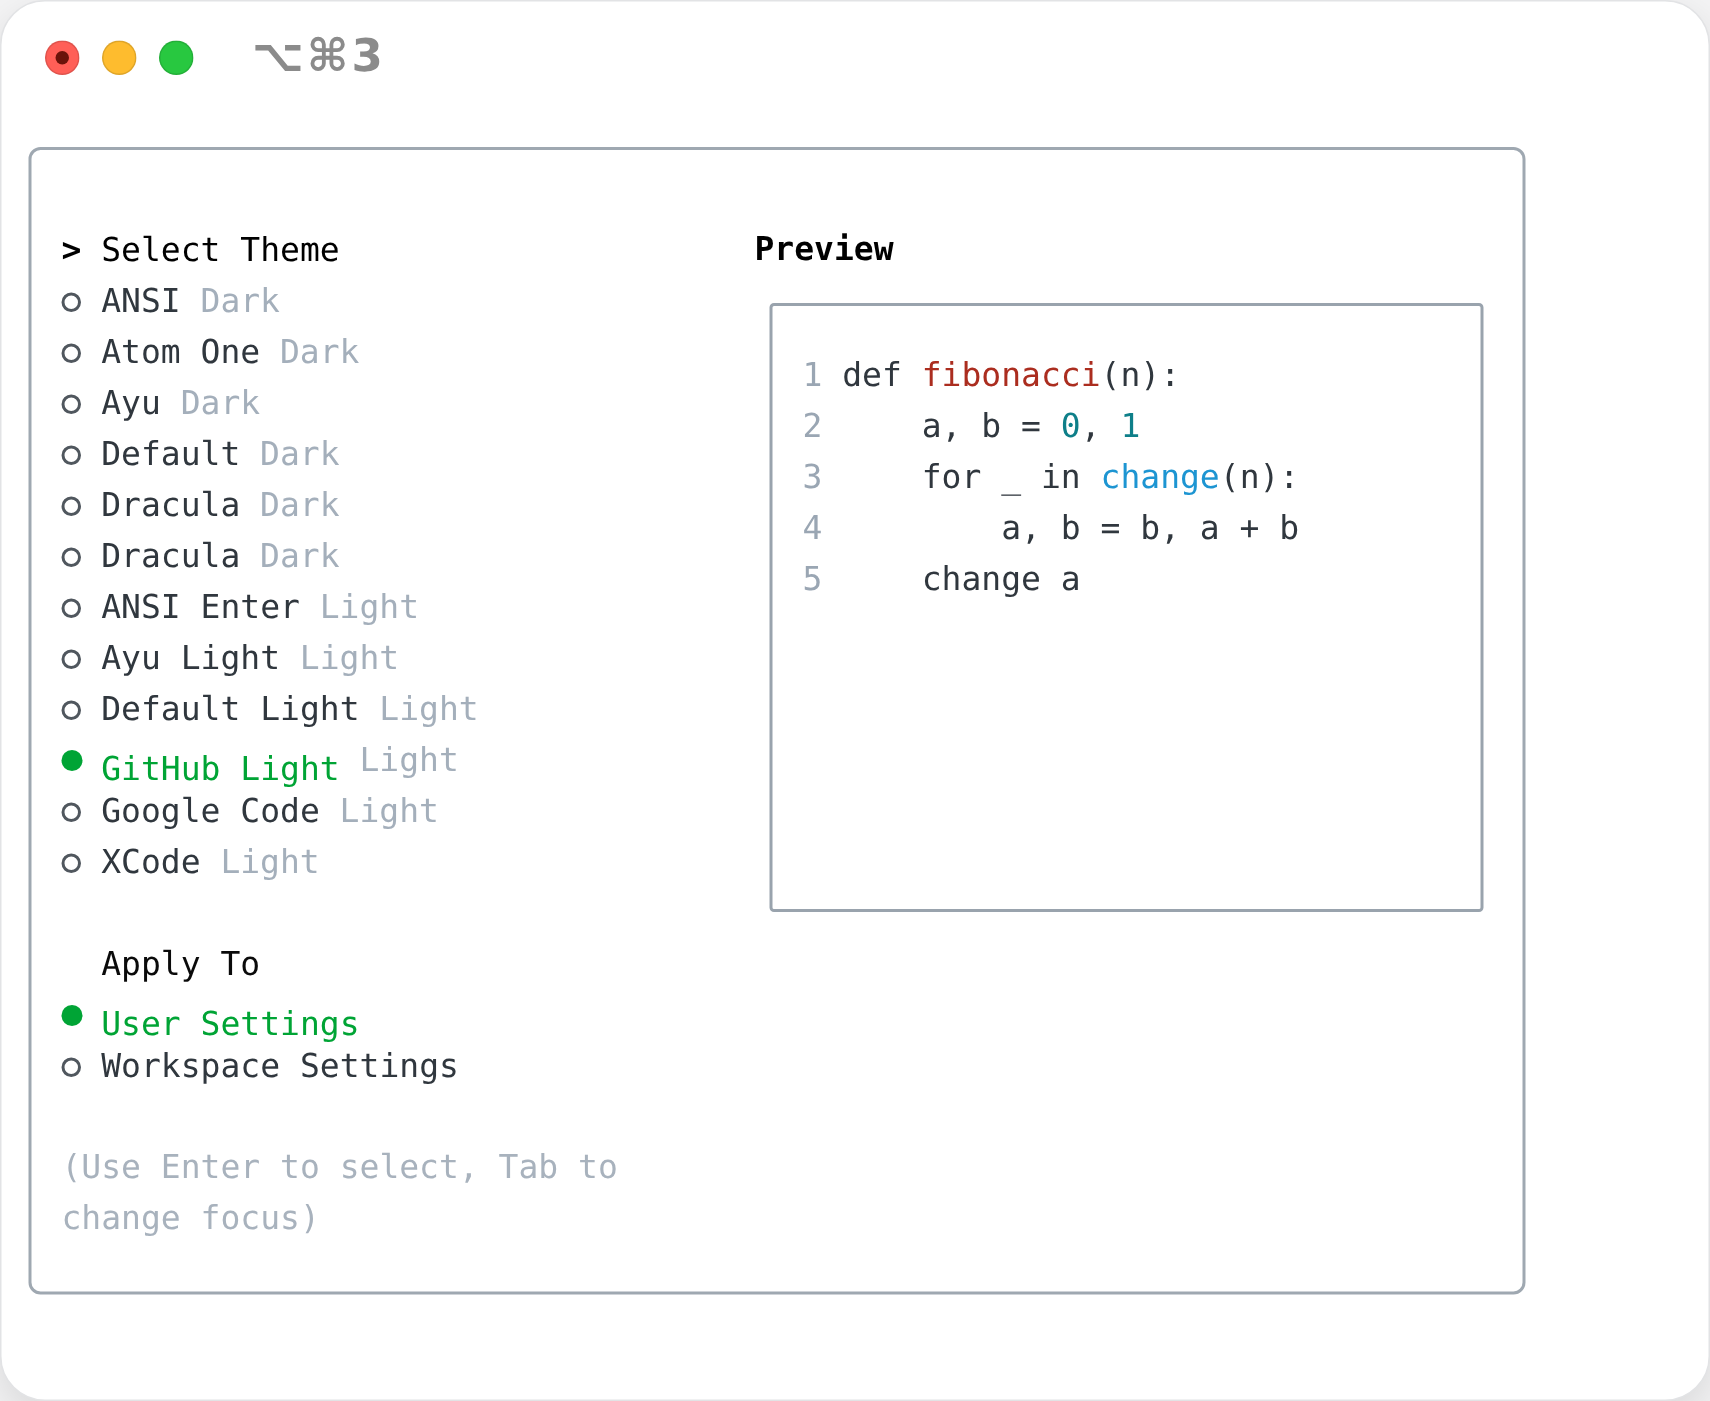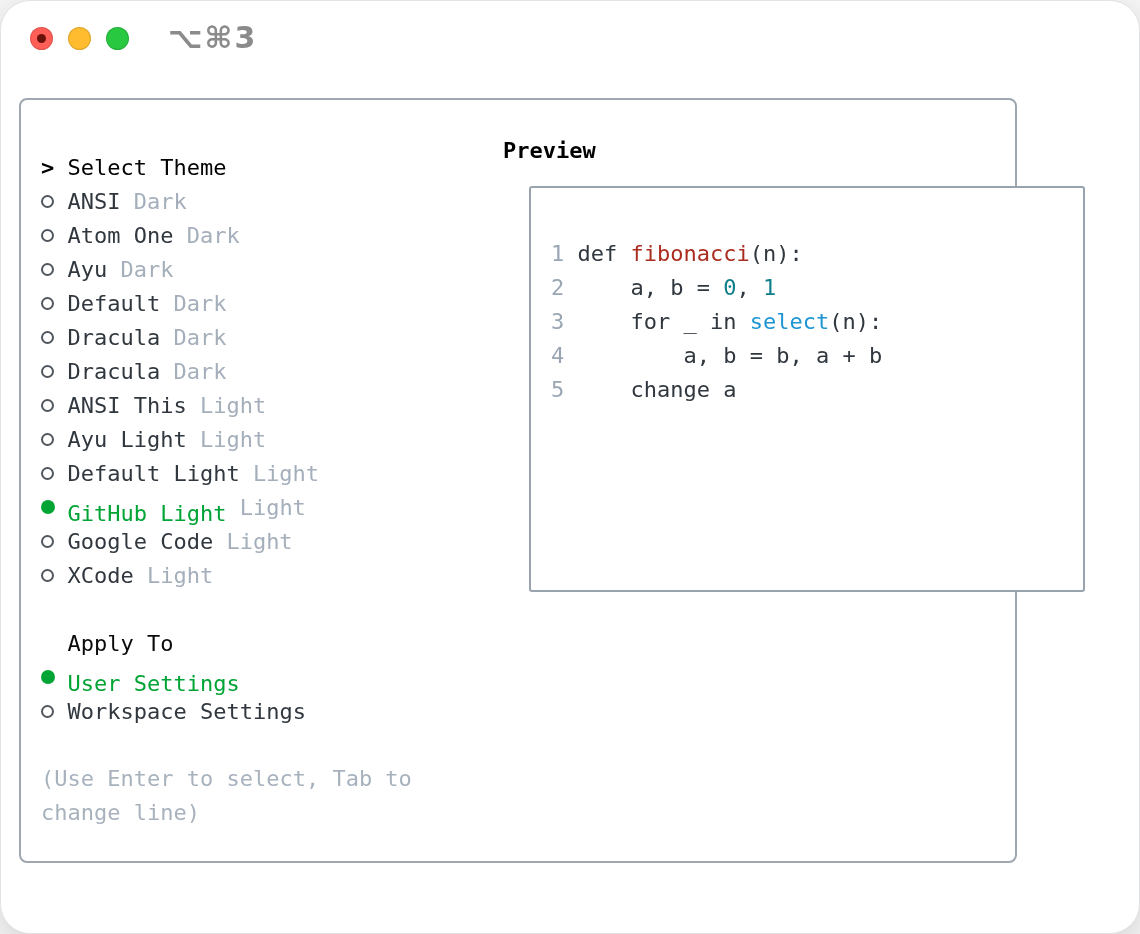--- a/index.html
+++ b/index.html
@@ -35,41 +35,41 @@
     position:absolute;left:167px;top:19px;
     font-family:"DejaVu Sans","Liberation Sans",sans-serif;
     font-size:30px;font-weight:bold;color:#8b8b8b;letter-spacing:2px;
   }
   
   .panel{
     position:absolute;left:18px;top:97px;width:998px;height:765px;
     border:2px solid #9fa8b1;border-radius:8px;background:#fff;
   }
   .col-left{position:absolute;left:20px;top:50px;width:440px;}
-  .col-right{position:absolute;left:482px;top:34px;width:500px;}
+  .col-right{position:absolute;left:482px;top:50px;width:500px;}
   .row{display:flex;align-items:center;height:34px;font-size:22px;color:var(--ink);white-space:pre;}
   .gutter{width:26.5px;flex:0 0 26.5px;display:flex;align-items:center;}
   .prompt{font-weight:bold;color:#000;}
   .htitle{font-weight:normal;color:#000;}
   .radio{width:13px;height:13px;border-radius:50%;border:2px solid #50575e;background:transparent;}
   .radio.sel{border:none;width:14px;height:14px;background:var(--selected_green);}
   .tname.sel{color:var(--selected_green);margin-top:12px;}
   .ttag{color:var(--muted);margin-left:13.2px;}
   .spacer{height:34px;}
   .applyhead{color:#0a0a0a;text-align:center;}
   .help{
     width:420px;font-size:22px;line-height:34px;color:#a8b2bd;
     word-break:normal;overflow-wrap:normal;
   }
   
   .preview-title{height:34px;line-height:34px;font-size:22px;font-weight:bold;color:#000;}
   .preview-box{
-    margin-left:26px;margin-top:18px;width:556px;height:406px;
+    margin-left:10px;margin-top:18px;width:476px;height:406px;
     border:2px solid #99a3ad;border-radius:3px;background:#fff;
-    padding:49px 0 0 20px;overflow:hidden;
+    padding:30px 0 0 20px;overflow:hidden;
   }
   .code-block .line{height:34px;line-height:34px;font-size:22px;white-space:pre;color:var(--ink);}
   .diff{margin-top:34px;}
   .tok-ln{color:var(--gutter);}
   .tok-code{color:var(--ink);}
   .tok-fn{color:var(--function_red);}
   .tok-num{color:var(--number_teal);}
   .tok-blt{color:var(--builtin_blue);}
   .tok-ctx{color:#8b949c;}
   .tok-del{color:var(--deleted_red);}
@@ -96,21 +96,21 @@
         <span class="htitle">Select Theme</span>
       </div>
 
       <div id="theme-list">
           <div class="row"><span class="gutter"><span class="radio"></span></span><span class="tname">ANSI</span><span class="ttag">Dark</span></div>
           <div class="row"><span class="gutter"><span class="radio"></span></span><span class="tname">Atom One</span><span class="ttag">Dark</span></div>
           <div class="row"><span class="gutter"><span class="radio"></span></span><span class="tname">Ayu</span><span class="ttag">Dark</span></div>
           <div class="row"><span class="gutter"><span class="radio"></span></span><span class="tname">Default</span><span class="ttag">Dark</span></div>
           <div class="row"><span class="gutter"><span class="radio"></span></span><span class="tname">Dracula</span><span class="ttag">Dark</span></div>
           <div class="row"><span class="gutter"><span class="radio"></span></span><span class="tname">Dracula</span><span class="ttag">Dark</span></div>
-          <div class="row"><span class="gutter"><span class="radio"></span></span><span class="tname">ANSI This</span><span class="ttag">Light</span></div>
+          <div class="row"><span class="gutter"><span class="radio"></span></span><span class="tname">ANSI Enter</span><span class="ttag">Light</span></div>
           <div class="row"><span class="gutter"><span class="radio"></span></span><span class="tname">Ayu Light</span><span class="ttag">Light</span></div>
           <div class="row"><span class="gutter"><span class="radio"></span></span><span class="tname">Default Light</span><span class="ttag">Light</span></div>
           <div class="row"><span class="gutter"><span class="radio sel"></span></span><span class="tname sel">GitHub Light</span><span class="ttag">Light</span></div>
           <div class="row"><span class="gutter"><span class="radio"></span></span><span class="tname">Google Code</span><span class="ttag">Light</span></div>
           <div class="row"><span class="gutter"><span class="radio"></span></span><span class="tname">XCode</span><span class="ttag">Light</span></div>
         </div>
 
       <div class="spacer"></div>
 
       <div class="row">
@@ -118,30 +118,30 @@
         <span class="applyhead">Apply To</span>
       </div>
 
       <div id="apply-list">
           <div class="row"><span class="gutter"><span class="radio sel"></span></span><span class="tname sel">User Settings</span></div>
           <div class="row"><span class="gutter"><span class="radio"></span></span><span class="tname">Workspace Settings</span></div>
         </div>
 
       <div class="spacer"></div>
 
-      <div class="help">(Use Enter to select, Tab to change line)</div>
+      <div class="help">(Use Enter to select, Tab to change focus)</div>
     </div>
 
     <div class="col-right">
       <div class="preview-title">Preview</div>
       <div class="preview-box">
         <div id="code-block" class="code-block">
             <div class="line"><span class="tok-ln">1 </span><span class="tok-code">def </span><span class="tok-fn">fibonacci</span><span class="tok-code">(n):</span></div>
             <div class="line"><span class="tok-ln">2 </span><span class="tok-code">    a, b = </span><span class="tok-num">0</span><span class="tok-code">, </span><span class="tok-num">1</span></div>
-            <div class="line"><span class="tok-ln">3 </span><span class="tok-code">    for _ in </span><span class="tok-blt">select</span><span class="tok-code">(n):</span></div>
+            <div class="line"><span class="tok-ln">3 </span><span class="tok-code">    for _ in </span><span class="tok-blt">change</span><span class="tok-code">(n):</span></div>
             <div class="line"><span class="tok-ln">4 </span><span class="tok-code">        a, b = b, a + b</span></div>
             <div class="line"><span class="tok-ln">5 </span><span class="tok-code">    change a</span></div>
           </div>
       </div>
     </div>
 
   </div>
 </div>
 
 </body></html>

